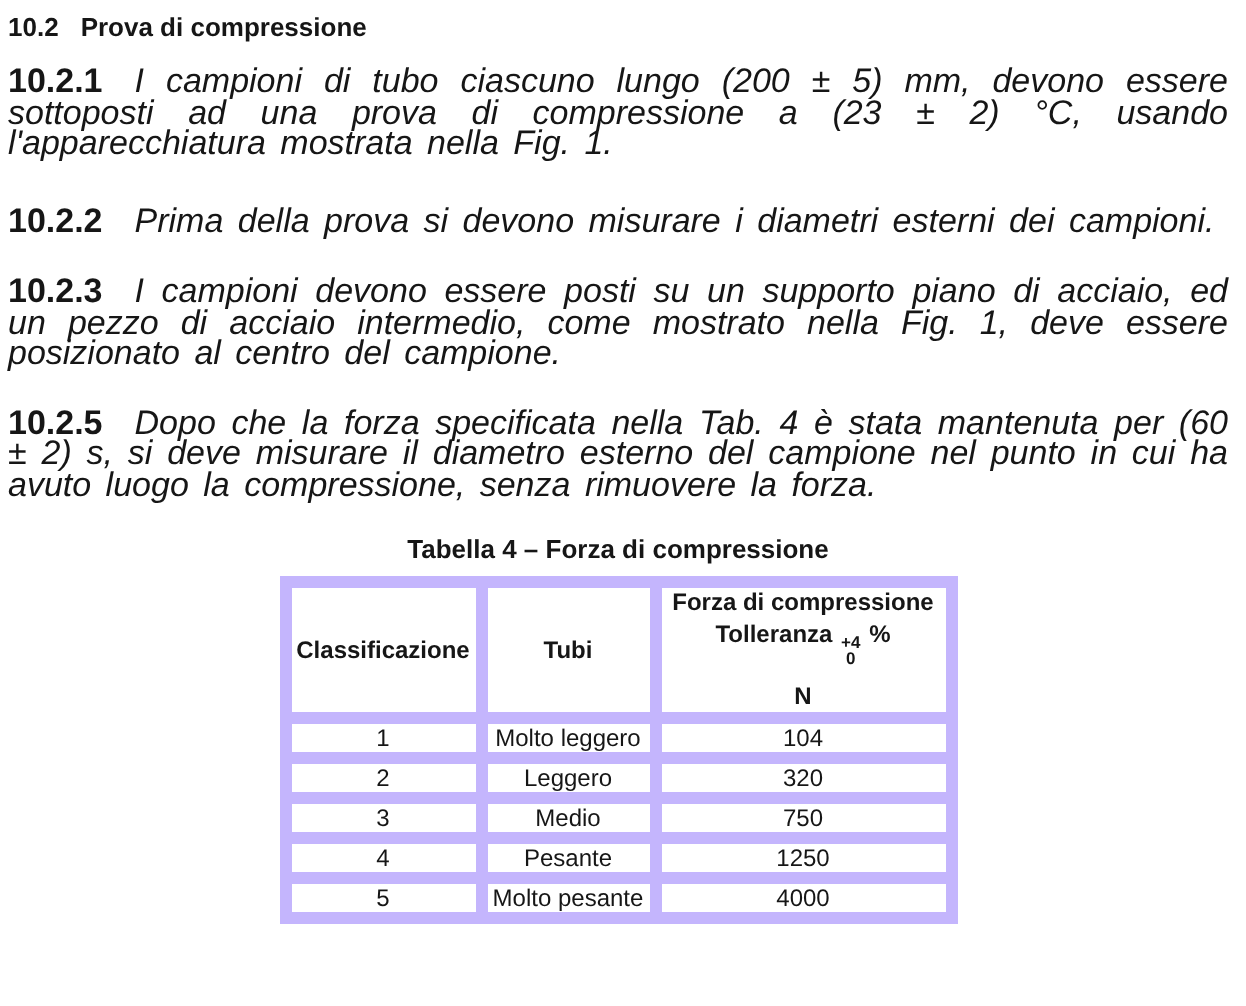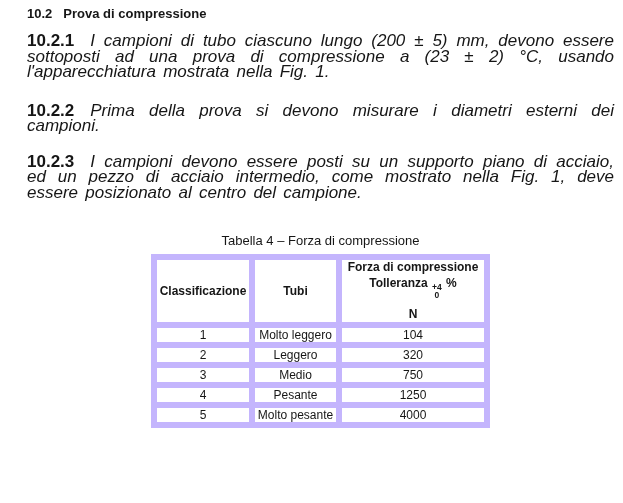--- a/index.html
+++ b/index.html
@@ -8,21 +8,21 @@
     background: #ffffff;
   }
   body {
     width: 623px;
     height: 503px;
     overflow: hidden;
     font-family: "Liberation Sans", sans-serif;
     color: #161616;
   }
   .page {
-    padding: 6px 9px 0 27px;
+    padding: 6px 9px 0 4px;
     box-sizing: border-box;
     width: 623px;
     height: 412px;
   }
   .section-heading {
     font-size: 13px;
     font-weight: bold;
     line-height: 16px;
     margin: 0;
   }
@@ -42,23 +42,23 @@
     font-weight: bold;
     padding-right: 16px;
     word-spacing: normal;
   }
   .para-1 { margin-top: 11px; }
   .para-2 { margin-top: 23px; }
   .para-3 { margin-top: 20px; }
   .para-4 { margin-top: 18px; }
   .para-5 { margin-top: 19px; }
   .table-caption {
-    margin-top: 33px;
+    margin-top: 17px;
     text-align: center;
-    font-weight: normal;
+    font-weight: bold;
     font-size: 13px;
     line-height: 16px;
   }
   table.force-table {
     border-collapse: collapse;
     margin: 5px auto 0 auto;
     table-layout: fixed;
     width: 333px;
     border: 2px solid #161616;
   }
@@ -111,20 +111,23 @@
 
   <p class="para para-2">
     <span class="pnum">10.2.2</span><span>Prima della prova si devono misurare i diametri esterni dei campioni.</span>
   </p>
 
   <p class="para para-3">
     <span class="pnum">10.2.3</span><span>I campioni devono essere posti su un supporto piano di acciaio, ed un pezzo di acciaio intermedio, come mostrato nella Fig. 1, deve essere posizionato al centro del campione.</span>
   </p>
 
 
+  <p class="para para-5">
+    <span class="pnum">10.2.5</span><span>Dopo che la forza specificata nella Tab. 4 è stata mantenuta per (60 ± 2) s, si deve misurare il diametro esterno del campione nel punto in cui ha avuto luogo la compressione, senza rimuovere la forza.</span>
+  </p>
 
   <div class="table-caption">Tabella 4 – Forza di compressione</div>
 
   <table class="force-table">
     <colgroup>
       <col class="c1">
         <col class="c2">
         <col class="c3">
     </colgroup>
     <thead>

